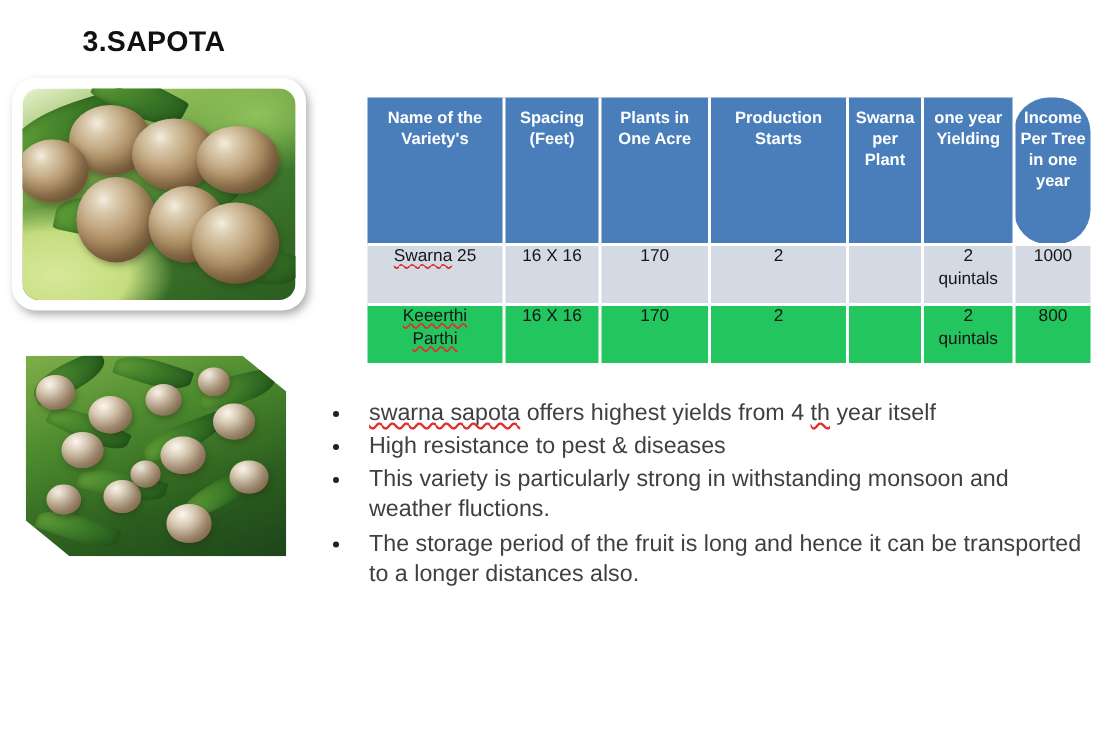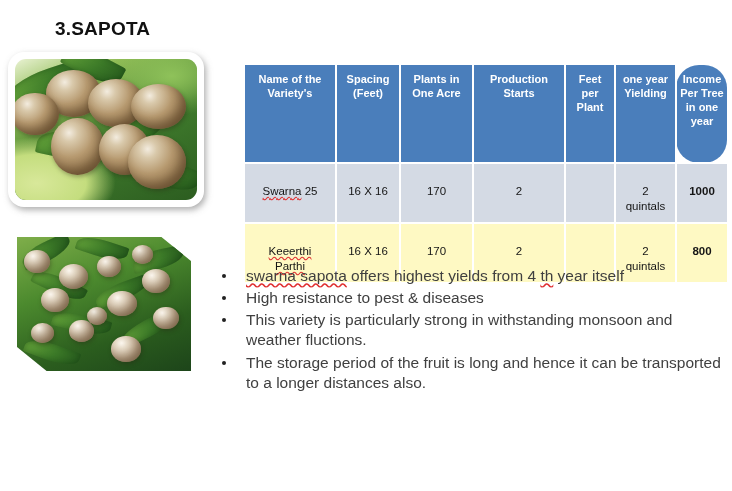--- a/index.html
+++ b/index.html
@@ -122,30 +122,30 @@
     border-right: 2px solid #ffffff;
     border-bottom: 2px solid #ffffff;
     height: 98px;
     box-sizing: border-box;
   }
   #variety-table th:last-child { border-right: none; border-radius: 23px; }
   #variety-table td {
     color: #151515;
     font-size: 11.5px;
     line-height: 1.30;
-    padding: 20px 5px 8px 5px;
+    padding: 0 5px 8px 5px;
     border-right: 2px solid #ffffff;
     border-bottom: 2px solid #ffffff;
     vertical-align: top;
     text-align: center;
     box-sizing: border-box;
   }
-  #variety-table td:last-child { border-right: none; font-weight: bold; }
+  #variety-table td:last-child { border-right: none; }
   #variety-table tbody tr.row-odd td  { background: #d4dae4; }
-  #variety-table tbody tr.row-even td { background: #fef9c3; }
+  #variety-table tbody tr.row-even td { background: #22c55e; }
   #variety-table tbody tr:last-child td { border-bottom: none; }
 
   td.col-name    { text-align: center; }
   td.col-prod    { text-align: left; padding-left: 14px; }
   td.col-yield   { text-align: right; padding-right: 14px; }
   td.col-income  { text-align: left; padding-left: 10px; }
 
   
   .sp {
     text-decoration: underline wavy #e03030;
@@ -242,21 +242,21 @@
       <col style="width:50px">
       <col style="width:61px">
       <col style="width:51px">
   </colgroup>
   <thead>
     <tr>
       <th>Name of the Variety's</th>
       <th>Spacing (Feet)</th>
       <th>Plants in One Acre</th>
       <th>Production Starts</th>
-      <th>Feet per Plant</th>
+      <th>Swarna per Plant</th>
       <th>one year Yielding</th>
       <th>Income Per Tree in one year</th>
     </tr>
   </thead>
   <tbody>
     <tr class="row-odd">
       <td class="col-name"><span class="sp">Swarna</span><span> 25</span></td>
       <td>16 X 16</td>
       <td>170</td>
       <td class="col-prod">2</td>

